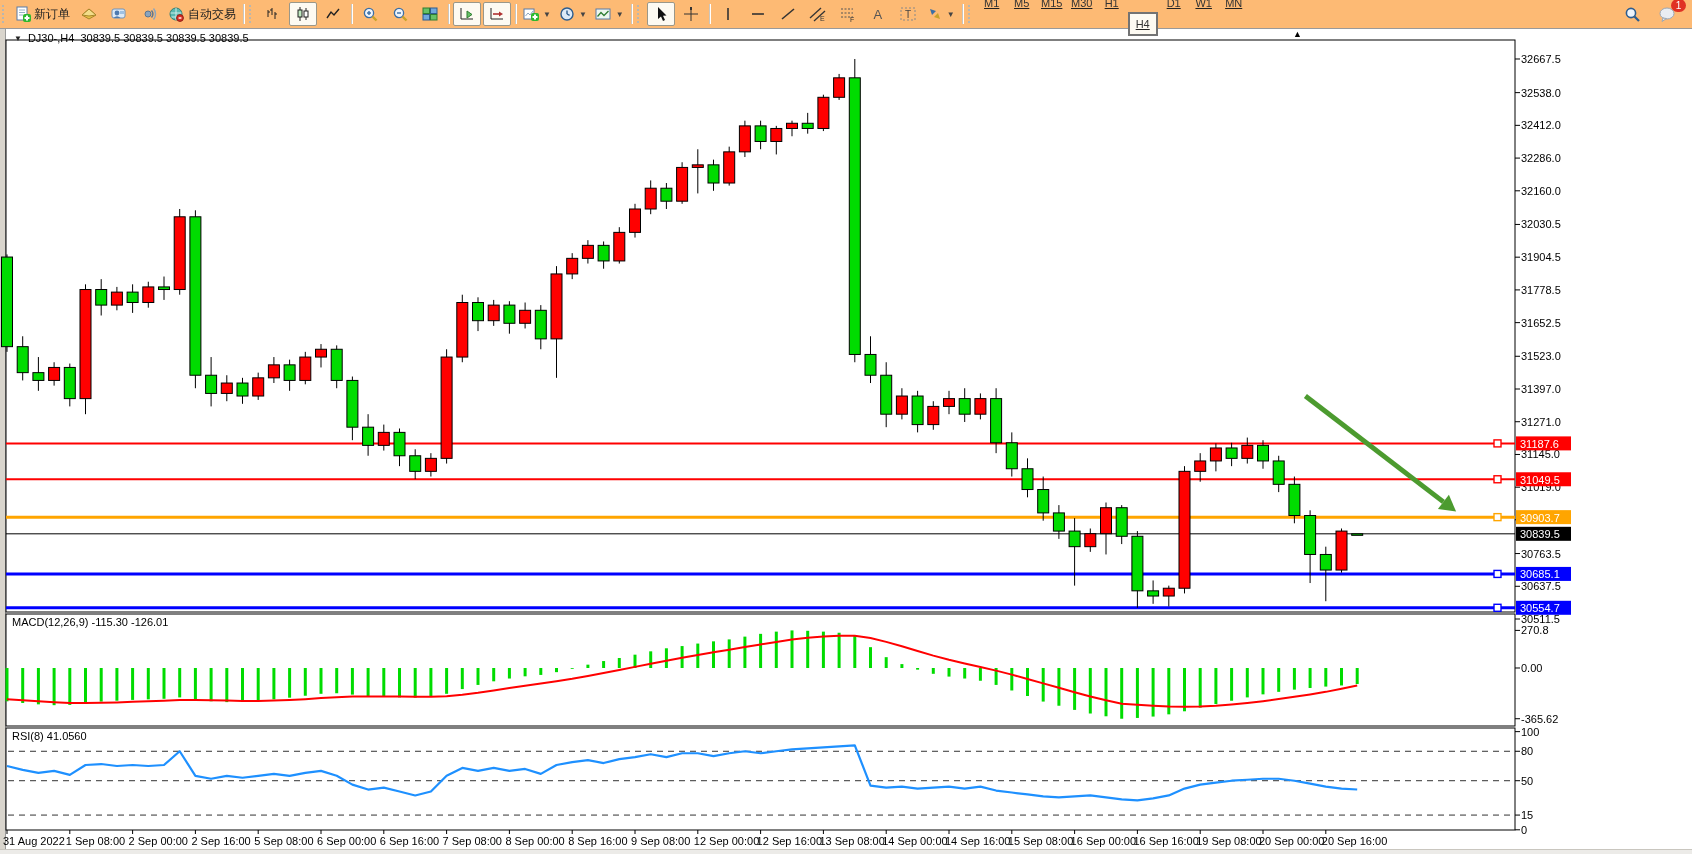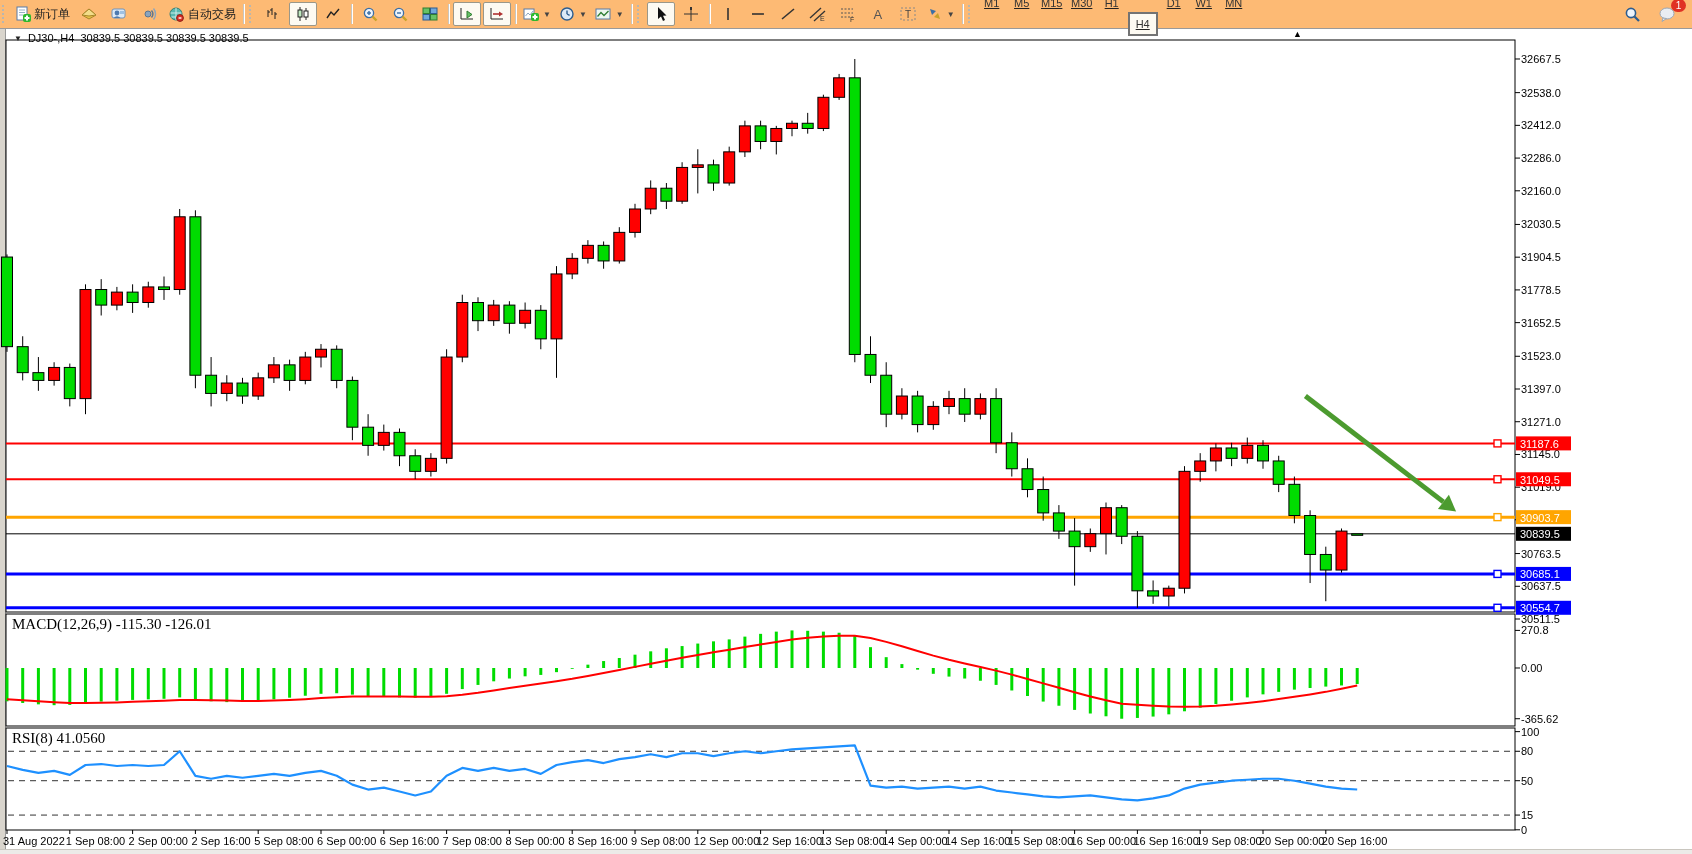--- a/index.html
+++ b/index.html
@@ -18,21 +18,21 @@
   .tflabel{font-size:11px;color:#333;padding:0 3px;}
   .tf{height:20px;min-width:26px;display:flex;align-items:center;justify-content:center;
       font-size:11px;color:#333;border:1px solid transparent;margin:0 1px;}
   .tf.active{background:#fdfaf2;border:2px solid #737373;margin-top:20px;}
   #toolbar-right{margin-left:auto;display:flex;align-items:center;margin-right:10px;}
   #notif-badge{position:absolute;top:-4px;right:-6px;background:#e03224;color:#fff;font-size:10px;
                border-radius:8px;min-width:13px;height:13px;line-height:13px;text-align:center;padding:0 1px;}
   
   #title-overlay{position:absolute;left:14px;top:32px;font-size:11px;color:#000;z-index:4;display:flex;gap:6px;align-items:center;}
   #title-overlay .tri{font-size:8px;color:#222;}
-  .ind-label{position:absolute;left:12px;font-size:15px;color:#000;z-index:4;font-family:Liberation Serif, serif;}
+  .ind-label{position:absolute;left:12px;font-size:11px;color:#000;z-index:4;}
   #macd-label{top:616px;}
   #rsi-label{top:730px;}
   #corner-marker{position:absolute;left:1293px;top:29px;font-size:9px;color:#000;z-index:4;}
   #left-edge{position:absolute;left:0;top:28px;width:5px;height:826px;background:#d9d5cd;border-right:1px solid #9a9a9a;}
   #bottom-strip{position:absolute;left:0;top:849px;width:1692px;height:5px;background:#ecebe8;border-top:1px solid #c9c6bf;}
   #chart-svg{position:absolute;left:0;top:0;z-index:1;}
 </style>
 </head>
 <body>
 

